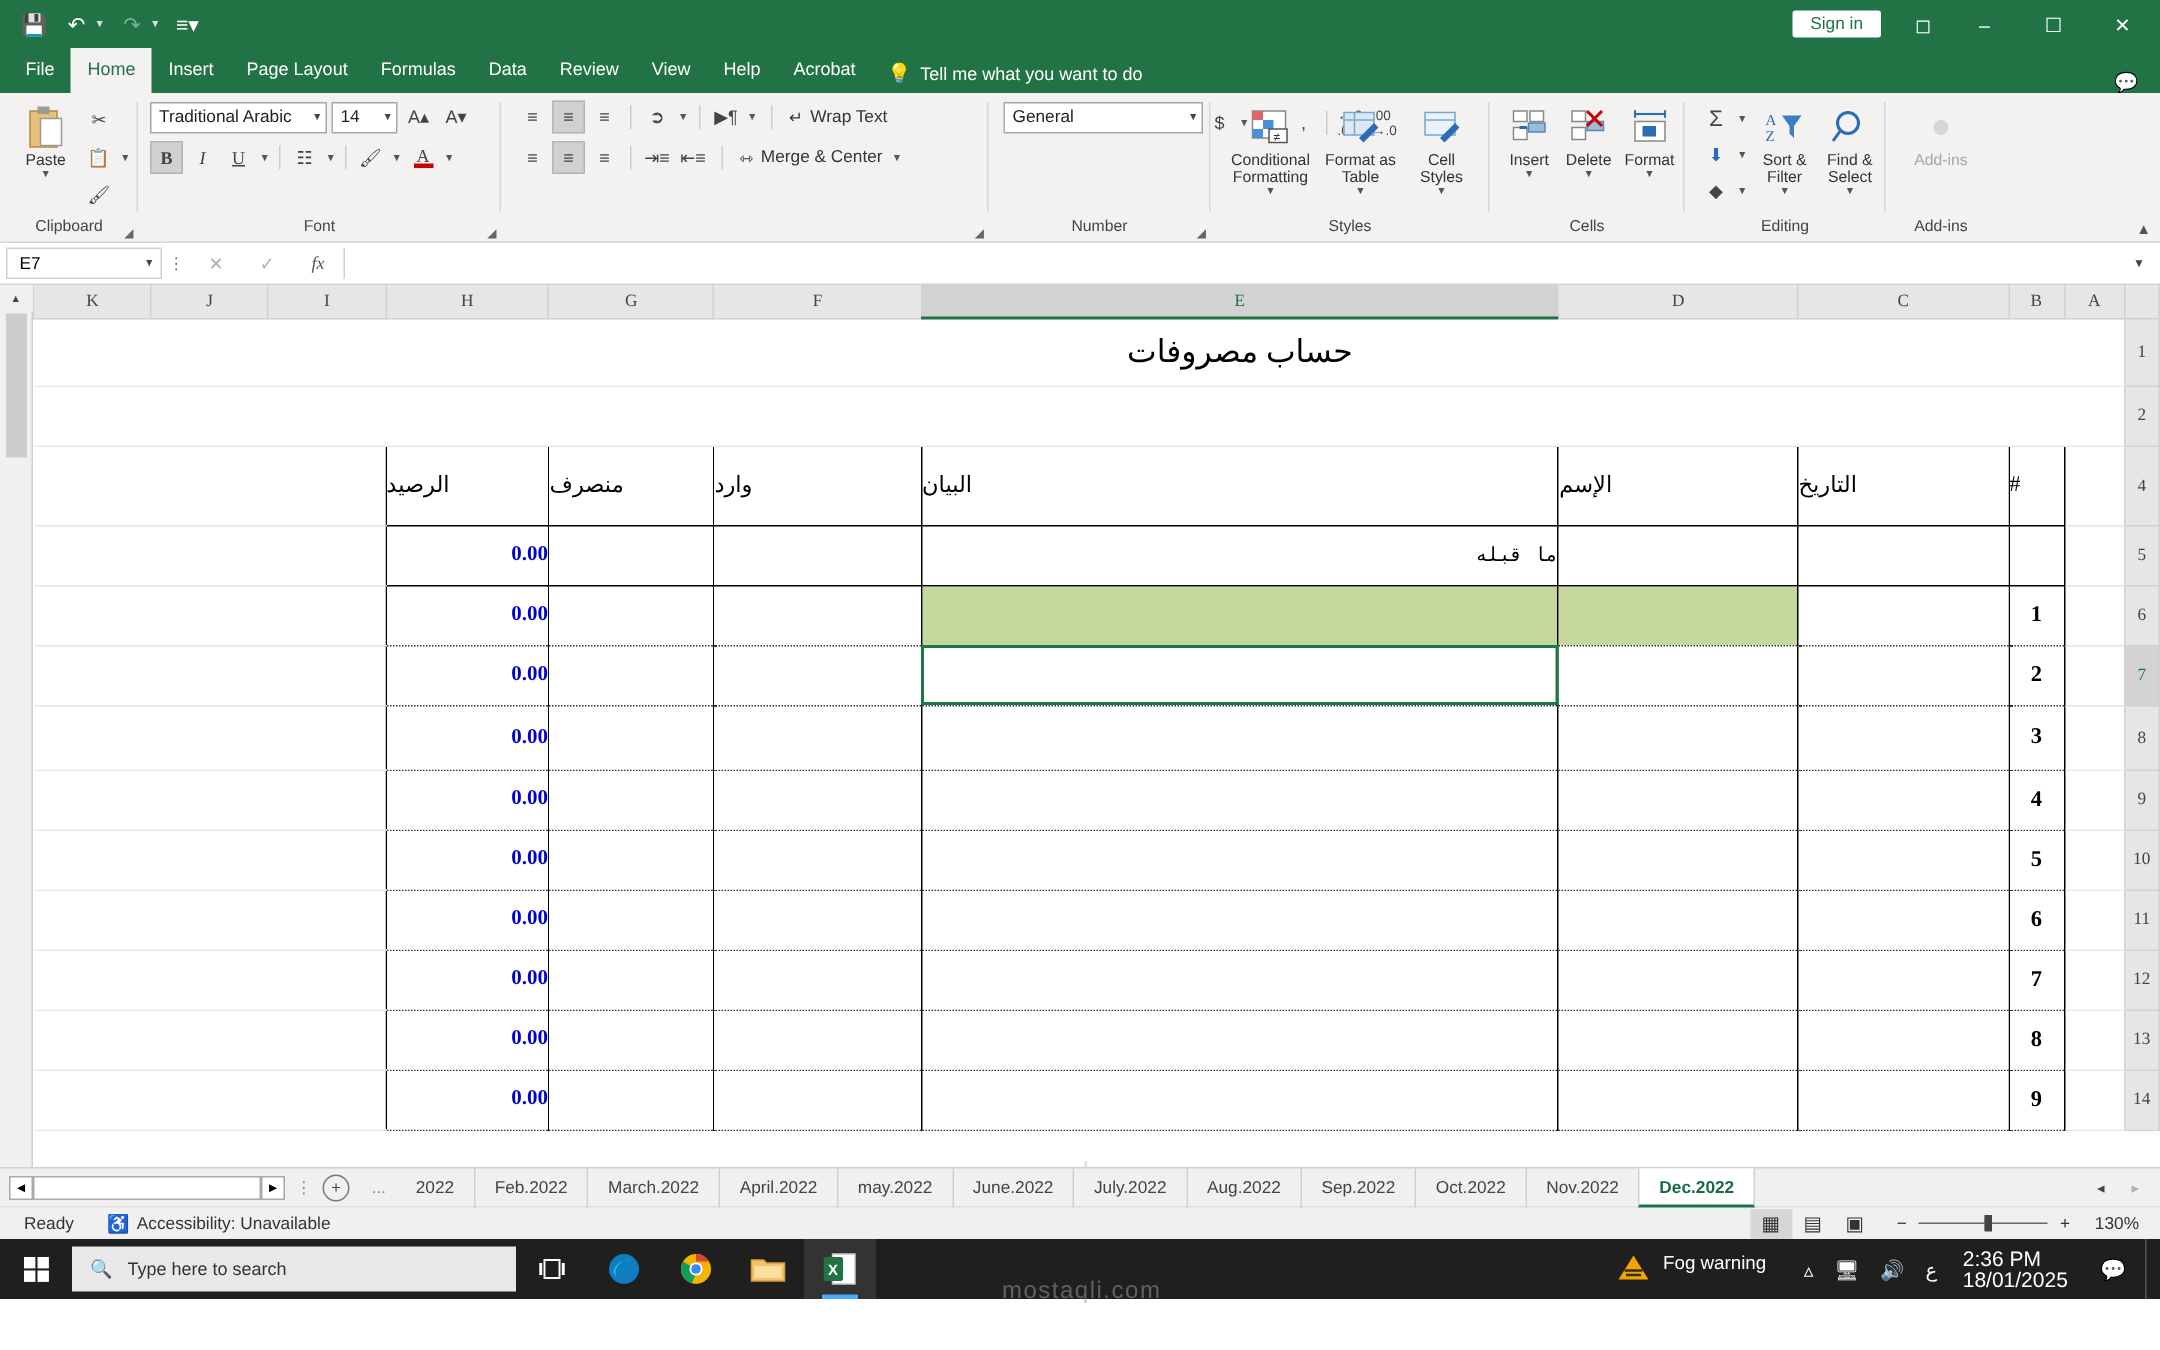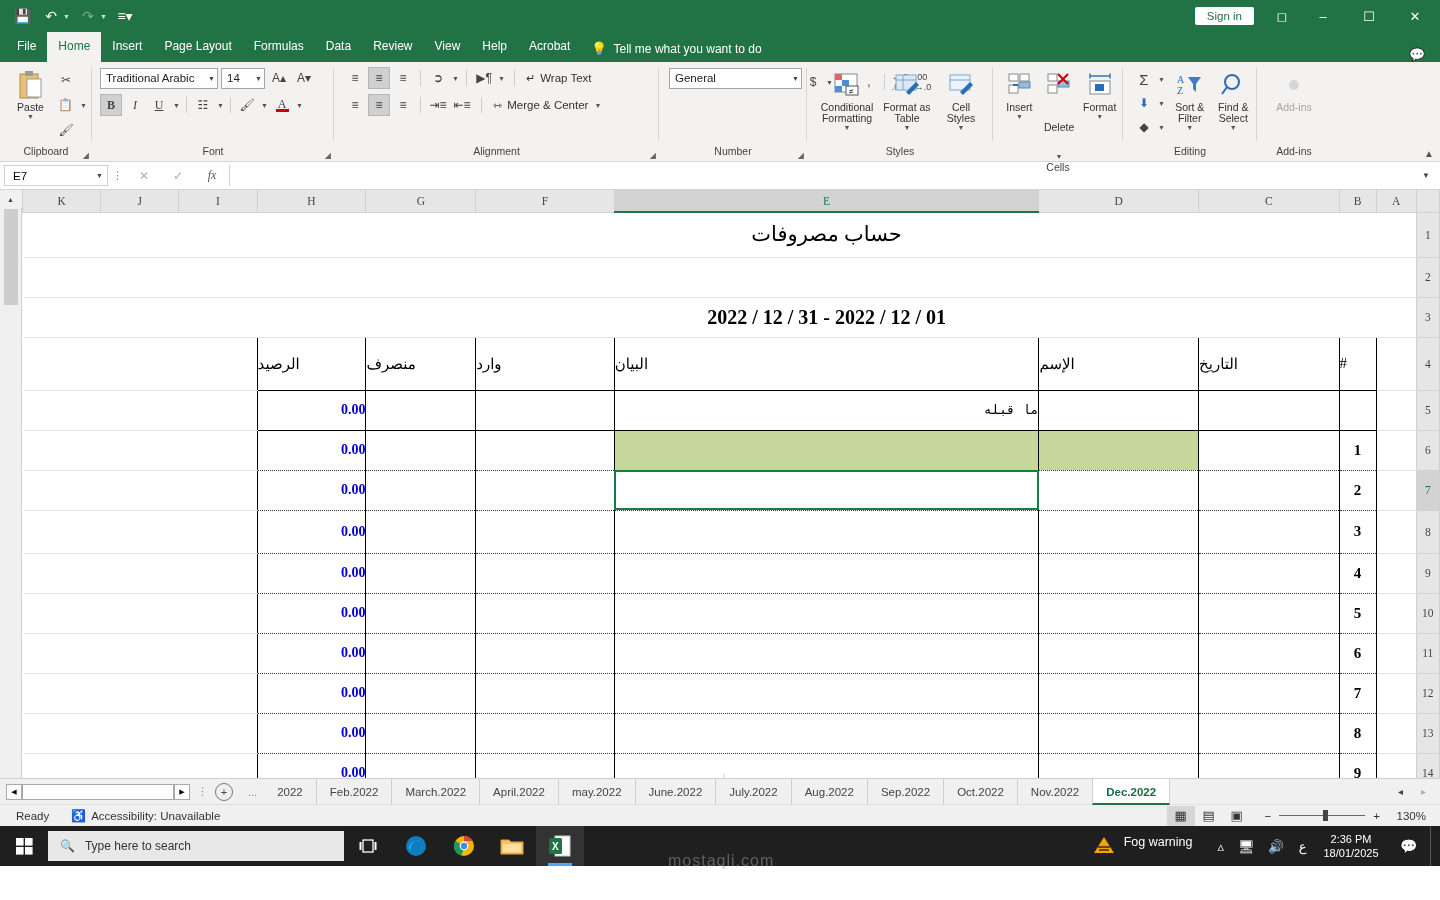--- a/index.html
+++ b/index.html
@@ -197,21 +197,21 @@
   .searchbox {
     width: 296px; height: 30px; background: #e8e8e8; color: #333;
     display: flex; align-items: center; gap: 10px; padding-left: 12px; font-size: 12px;
   }
   .tb-ico { width: 48px; height: 40px; display: flex; align-items: center; justify-content: center; position: relative;}
   .tb-ico.active { background: #333; }
   .tb-ico .underbar { position: absolute; bottom: 0; left: 12px; width: 24px; height: 3px; background: #4aa8ff; }
   .tray { margin-left: auto; display: flex; align-items: center; height: 40px; }
   .weather { display: flex; align-items: flex-start; gap: 9px; padding-right: 18px; font-size: 12.5px; }
   .tray-ico { padding: 0 7px; font-size: 13px; }
-  .clock { text-align: center; font-size: 11px; line-height: 14px; padding: 0 10px; }
+  .clock { font-size: 14px; line-height: 14px; padding: 0 10px; }
   .showdesk { width: 10px; height: 40px; border-left: 1px solid #555; }
   .notif { padding: 0 12px; font-size: 14px; }
 
   .watermark {
     position: absolute; pointer-events: none; color: rgba(140,140,140,0.28);
     font-size: 15px; letter-spacing: 1px;
   }
 </style>
 </head>
 <body>
@@ -346,21 +346,20 @@
         <div class="sbtn">⇥≡</div>
         <div class="sbtn">⇤≡</div>
         <div style="width:1px;height:16px;background:#ccc;margin:0 6px;"></div>
         <div class="textbtn">
           <span style="font-size:11px;">⇿</span>
           <span>Merge &amp; Center</span>
           <span class="caret">▼</span>
         </div>
       </div>
     </div>
-    <div class="rgroup-label">Alignment</div>
     <div class="dlgl">◢</div>
   </div>
 
   <div class="rgroup" style="width:148px;">
     <div class="rgroup-body" style="flex-direction:row; padding-left:6px;">
       <div class="srow">
         <div class="combo" style="width:133px;">
           <span class="cv">General</span>
           <span class="ca">▼</span>
         </div>
@@ -430,21 +429,21 @@
             <rect x="4" y="2" width="9" height="7" fill="#fff" stroke="#888"></rect>
             <rect x="15" y="2" width="9" height="7" fill="#fff" stroke="#888"></rect>
             <rect x="4" y="13" width="9" height="8" fill="#fff" stroke="#888"></rect>
             <rect x="14" y="10" width="11" height="6" fill="#9bbcd9" stroke="#5588bb"></rect>
             <path d="M13 13 L8 13" stroke="#2a6db5" stroke-width="2"></path>
           </svg>
         </div>
         <div class="big-lbl">Insert</div>
         <div class="caret">▼</div>
       </div>
-      <div class="big-btn" style="width:42px;gap:20px;">
+      <div class="big-btn" style="width:42px;">
         <div class="big-ico">
           <svg width="28" height="26" viewBox="0 0 28 26">
             <rect x="3" y="2" width="9" height="7" fill="#fff" stroke="#888"></rect>
             <rect x="3" y="13" width="9" height="8" fill="#fff" stroke="#888"></rect>
             <rect x="13" y="9" width="11" height="6" fill="#9bbcd9" stroke="#5588bb"></rect>
             <path d="M13 2 L23 12 M23 2 L13 12" stroke="#c00" stroke-width="2"></path>
           </svg>
         </div>
         <div class="big-lbl">Delete</div>
         <div class="caret">▼</div>
@@ -599,34 +598,20 @@
         <td class="cell gl"></td>
         <td class="cell gl"></td>
         <td class="cell gl"></td>
         <td class="cell gl"></td>
         <td class="cell gl"></td>
         <td class="cell gl"></td>
         <td class="cell gl"></td>
         <td class="rowhead">2</td>
       </tr>
 
-      <tr style="height:40px;">
-        <td class="cell gl"></td>
-        <td class="cell gl"></td>
-        <td class="cell gl"></td>
-        <td class="cell gl"></td>
-        <td class="cell gl"></td>
-        <td class="cell gl"></td>
-        <td class="cell gl doc-dates">2022 / 12 / 31  -   2022 / 12 / 01</td>
-        <td class="cell gl"></td>
-        <td class="cell gl"></td>
-        <td class="cell gl"></td>
-        <td class="cell gl"></td>
-        <td class="rowhead">3</td>
-      </tr>
 
       <tr style="height:53px;">
         <td class="cell gl"></td>
         <td class="cell gl"></td>
         <td class="cell gl"></td>
         <td class="cell th-ar bt bb bl br">الرصيد</td>
         <td class="cell th-ar bt bb br">منصرف</td>
         <td class="cell th-ar bt bb br">وارد</td>
         <td class="cell th-ar bt bb br">البيان</td>
         <td class="cell th-ar bt bb br">الإسم</td>

